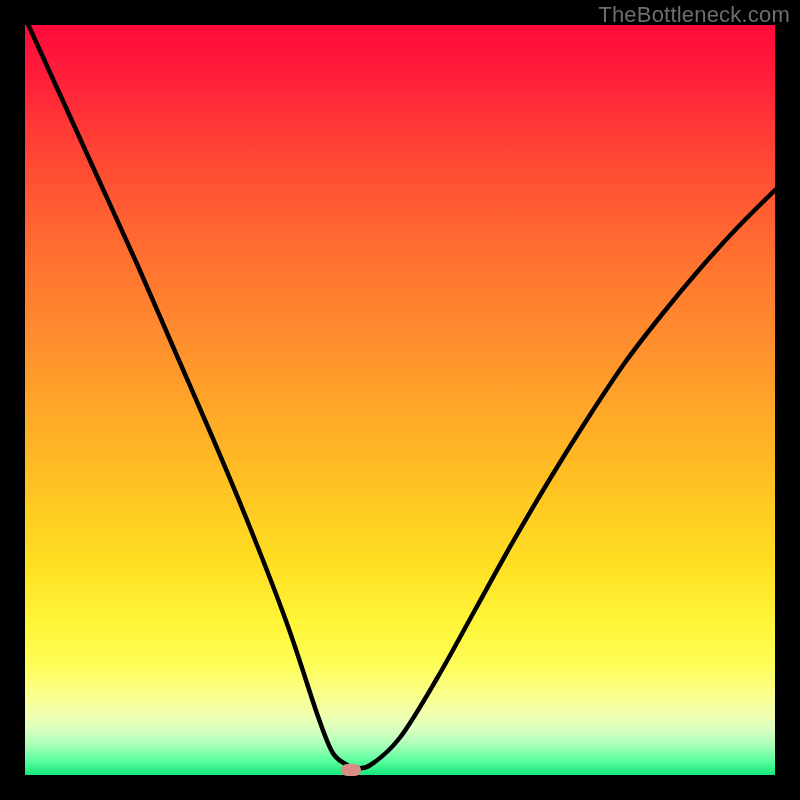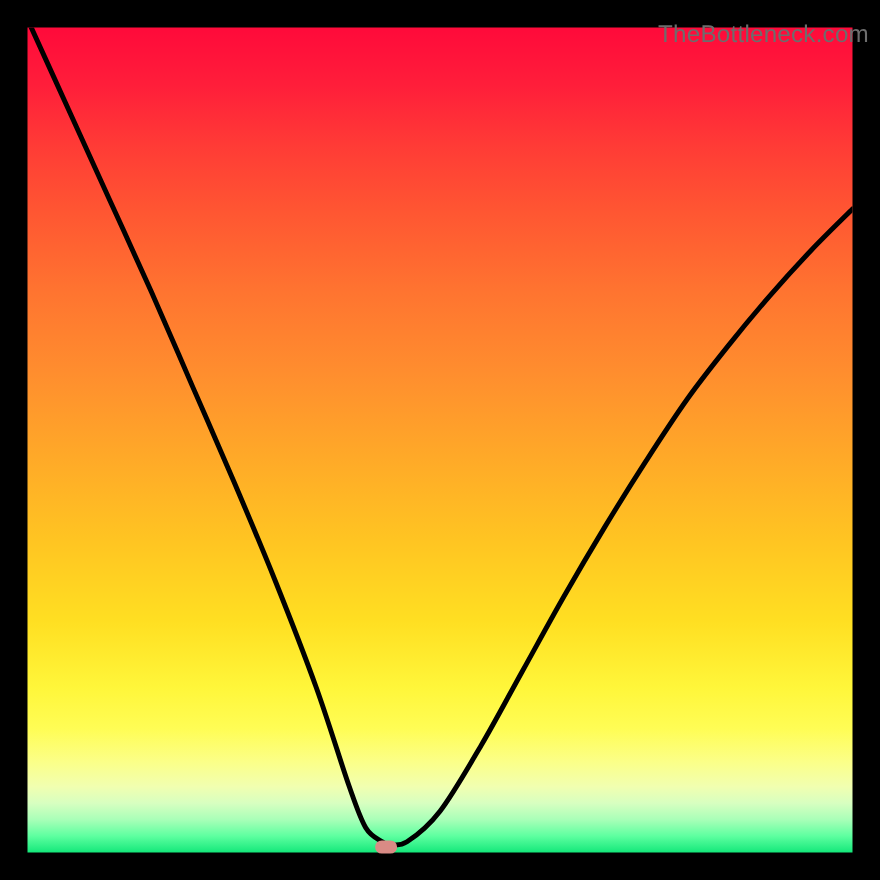--- a/index.html
+++ b/index.html
@@ -59,21 +59,21 @@
   .marker {
     position: absolute;
     width: 20px;
     height: 12px;
     border-radius: 6px;
     background: #d98b85;
     transform: translate(-50%, -50%);
   }
   .watermark {
     position: absolute;
-    top: 18px;
+    top: 2px;
     right: 10px;
     color: #6d6d6d;
     font-size: 22px;
     font-weight: 500;
     letter-spacing: 0.2px;
     user-select: none;
   }
 </style>
 </head>
 <body>

